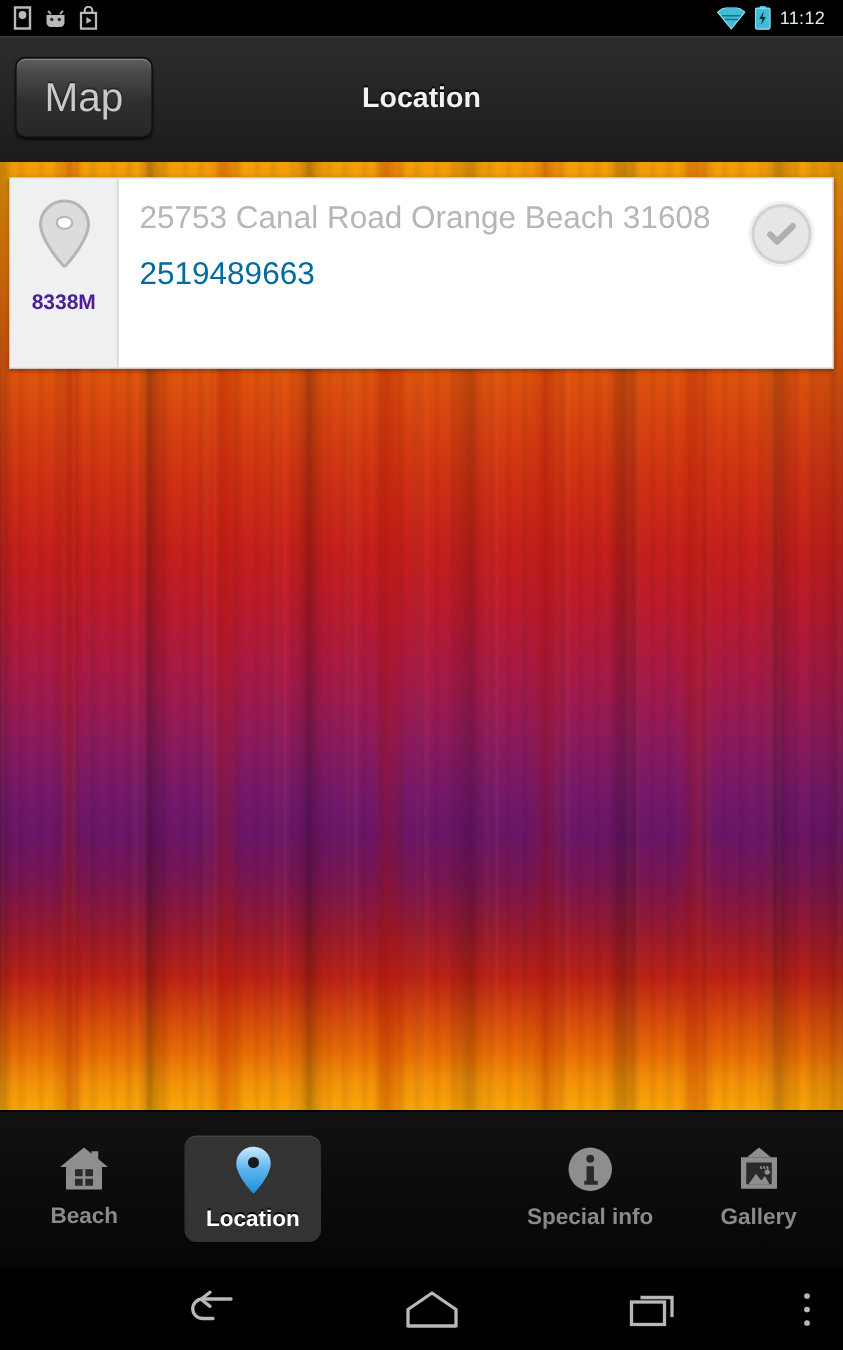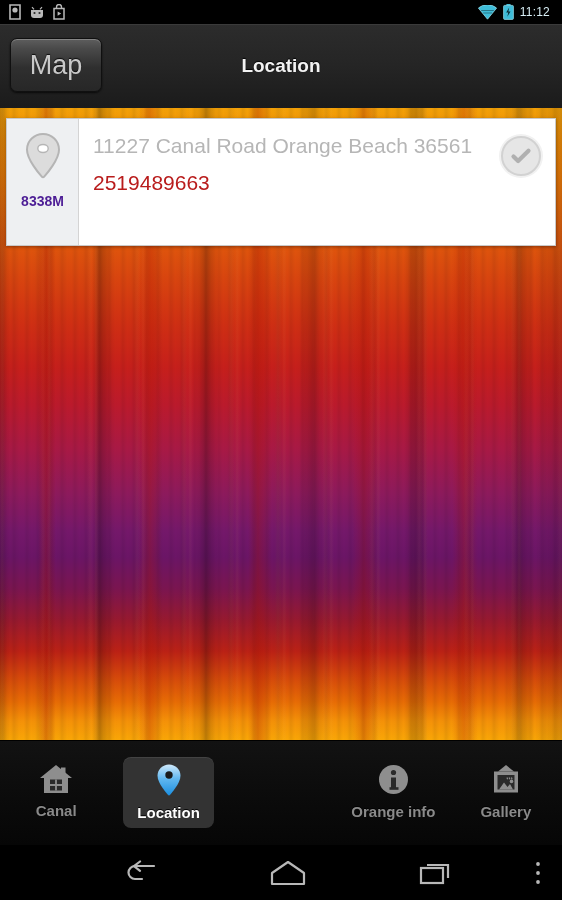--- a/index.html
+++ b/index.html
@@ -153,21 +153,21 @@
   }
   .place-name {
     color:#111; font-size:23px; font-weight:bold; line-height:34px;
     white-space:nowrap; overflow:hidden;
   }
   .place-addr {
     color:#b6b6b6; font-size:21px; line-height:38px;
     white-space:nowrap; overflow:hidden;
   }
   .place-phone {
-    color:#b91c1c; font-size:21px; line-height:36px;
+    color:#0369a1; font-size:21px; line-height:36px;
     white-space:nowrap; overflow:hidden;
   }
   .check-btn {
     position:absolute; right:14px; top:17px; width:40px; height:40px;
     border-radius:50%;
     background:#e6e6e6;
     border:2px solid #d2d2d2;
     box-shadow:0 0 0 2px #f1f1f1;
     display:flex; align-items:center; justify-content:center;
     cursor:pointer;
@@ -270,21 +270,21 @@
   <div class="card-wrap">
     <div class="card">
       <div class="card-left">
         <svg class="pin-icon" width="42" height="52" viewBox="0 0 42 52">
           <path d="M21 3C12.2 3 5 10 5 18.7c0 9.7 12.4 24.3 15 27.2.5.6 1.5.6 2 0 2.6-2.9 15-17.5 15-27.2C37 10 29.8 3 21 3z" fill="#dcdcdc" stroke="#b5b5b5" stroke-width="2"></path>
           <ellipse cx="21" cy="17.5" rx="5.2" ry="4" fill="#ffffff" stroke="#b5b5b5" stroke-width="1.4"></ellipse>
         </svg>
         <span class="dist-label">8338M</span>
       </div>
       <div class="card-body">
-        <div class="place-addr">11227 Canal Road Orange Beach 36561</div>
+        <div class="place-addr">25753 Canal Road Orange Beach 31608</div>
         <div class="place-phone">2519489663</div>
         <div class="check-btn">
           <svg width="24" height="24" viewBox="0 0 24 24">
             <path d="M4.5 12.4l4.6 4.6L19.5 6.8" fill="none" stroke="#b0b0b0" stroke-width="4.2" stroke-linecap="round" stroke-linejoin="round"></path>
           </svg>
         </div>
       </div>
     </div>
   </div>
 
@@ -292,21 +292,21 @@
     <div class="tabrow">
 
       <div class="tab">
         <div class="tab-inner">
           <svg width="36" height="32" viewBox="0 0 36 32">
             <path d="M18 2L2 15h4v15h24V15h4z" fill="#8e8e8e"></path>
             <rect x="23" y="4.5" width="4.5" height="7" fill="#8e8e8e"></rect>
             <rect x="12" y="16.5" width="12" height="11" fill="#2a2a2a"></rect>
             <path d="M18 16.5v11M12 22h12" stroke="#8e8e8e" stroke-width="1.8"></path>
           </svg>
-          <span class="tab-label">Canal</span>
+          <span class="tab-label">Beach</span>
         </div>
       </div>
 
       <div class="tab active">
         <div class="tab-inner">
           <svg width="32" height="34" viewBox="0 0 32 34">
             <defs>
               <linearGradient id="pinGrad" x1="0" y1="0" x2="0" y2="1">
                 <stop offset="0%" stop-color="#cfe9fb"></stop>
                 <stop offset="45%" stop-color="#63b8ef"></stop>
@@ -323,21 +323,21 @@
       <div class="tab spacer"></div>
 
       <div class="tab">
         <div class="tab-inner">
           <svg width="33" height="33" viewBox="0 0 33 33">
             <circle cx="16.5" cy="16.5" r="14.5" fill="#8e8e8e"></circle>
             <circle cx="16.5" cy="9.5" r="2.6" fill="#2a2a2a"></circle>
             <path d="M14 14.5h5v11h-5z" fill="#2a2a2a"></path>
             <path d="M12.5 25.5h9" stroke="#2a2a2a" stroke-width="2.6"></path>
           </svg>
-          <span class="tab-label">Orange info</span>
+          <span class="tab-label">Special info</span>
         </div>
       </div>
 
       <div class="tab">
         <div class="tab-inner">
           <svg width="34" height="33" viewBox="0 0 34 33">
             <path d="M17 2L9 8.5h16z" fill="#8e8e8e"></path>
             <rect x="5" y="8.5" width="24" height="21" fill="#8e8e8e"></rect>
             <rect x="8.5" y="12" width="17" height="14.5" fill="#2a2a2a"></rect>
             <path d="M10 26.5l5-7 3.5 4.5 2.5-3 3 5.5z" fill="#8e8e8e"></path>

